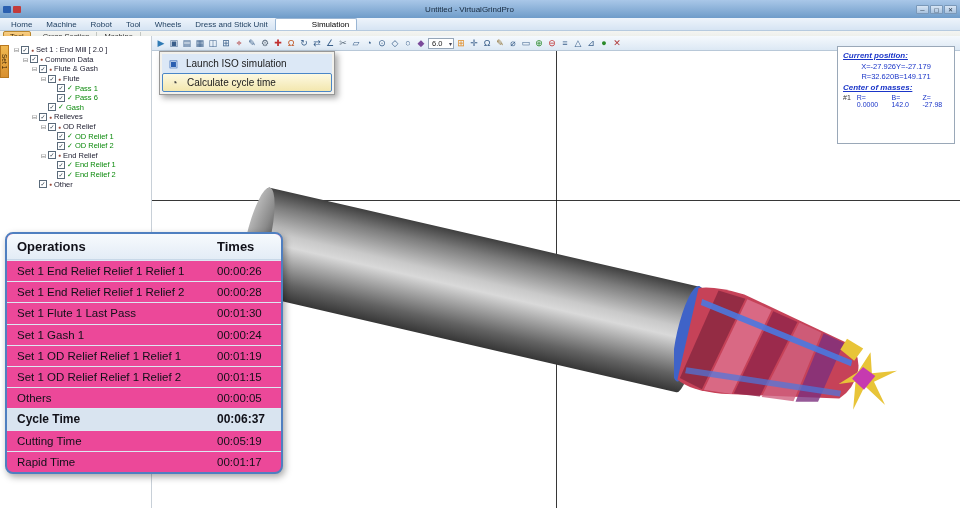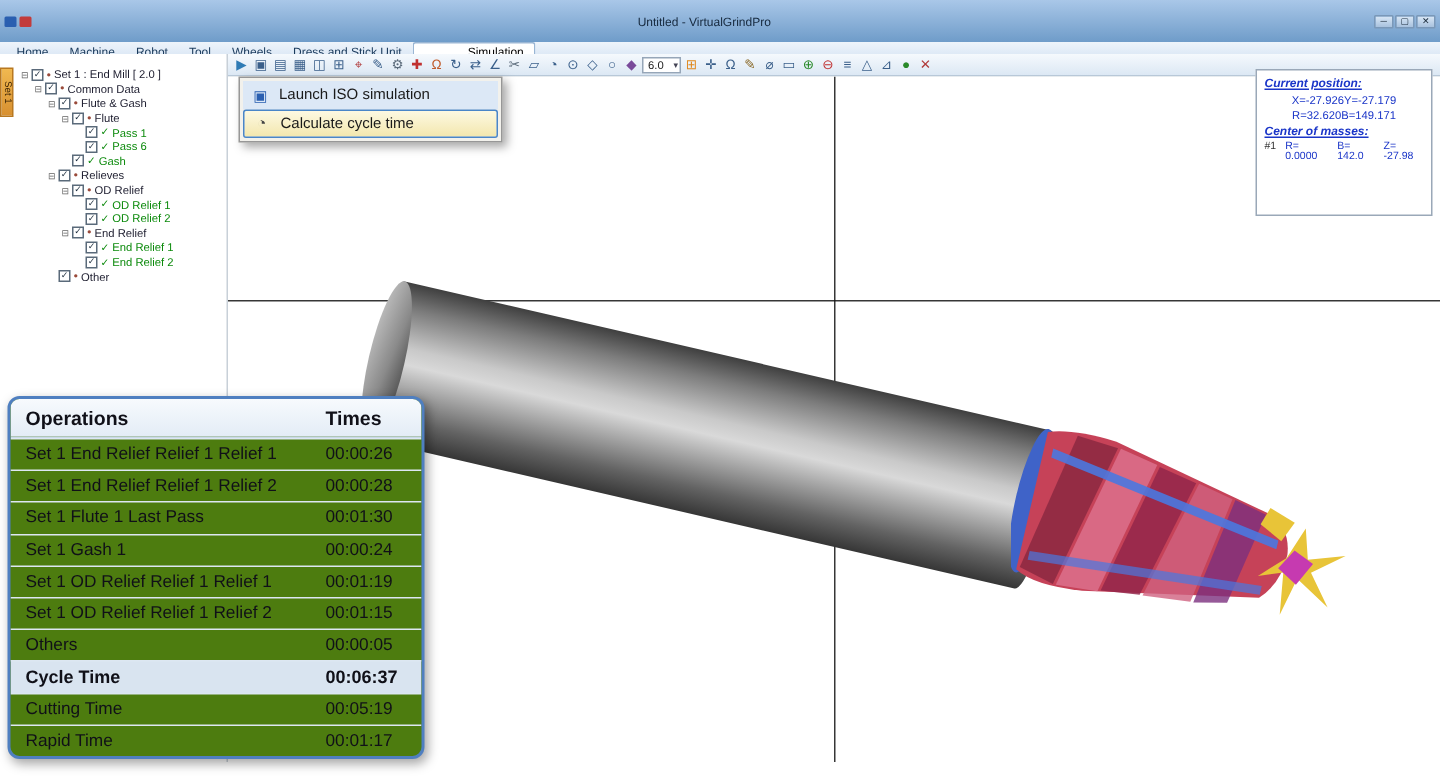--- a/index.html
+++ b/index.html
@@ -1,20 +1,20 @@
 <!DOCTYPE html>
 <html><head>
 <meta charset="utf-8">
 <style>
   * { margin:0; padding:0; box-sizing:border-box; }
   html,body { width:960px; height:520px; overflow:hidden; }
   .app { position:relative; width:960px; height:520px; font-family:"Liberation Sans", sans-serif; background:#fff; overflow:hidden; }
 
   
-  .titlebar { height:28px; background:linear-gradient(#a9c7e8,#6f9cc9); display:flex; align-items:center; padding:0 3px; }
+  .titlebar { height:18px; background:linear-gradient(#a9c7e8,#6f9cc9); display:flex; align-items:center; padding:0 3px; }
   .tb-ico { width:8px; height:7px; margin-right:2px; border-radius:1px; }
   .tb-ico.blue { background:#2a5fb0; }
   .tb-ico.red  { background:#c23b3b; }
   .tb-title { flex:1; text-align:center; font-size:8px; color:#15283d; line-height:11px; }
   .tb-btns { display:flex; gap:1px; }
   .tb-btns span { width:13px; height:9px; font-size:6px; line-height:9px; text-align:center; color:#1a2a3a; background:linear-gradient(#d8e6f5,#a8c2de); border:1px solid #7a98b8; border-radius:1px; }
 
   
   .ribbon-tabs { height:13px; background:linear-gradient(#eef4fb,#d6e4f3); border-bottom:1px solid #b6cadf; display:flex; align-items:flex-end; padding-left:4px; }
   .rtab { font-size:8px; line-height:11px; padding:0 7px; color:#1a3a5c; white-space:nowrap;text-align:center; }
@@ -66,21 +66,21 @@
   .ctx-item.hl .ci { color:#444; }
 
   
   .pos-panel { position:absolute; right:5px; top:46px; width:118px; min-height:98px; background:#fff; border:1px solid #9aa8b8; z-index:15; padding:3px 5px; color:#1a35c8; }
   .pos-title { font-style:italic; font-weight:bold; text-decoration:underline; font-size:8px; margin-top:1px; }
   .pos-row { display:flex; justify-content:center; font-size:7.5px; margin:1.5px 0; }
   .pos-row3 { display:flex; gap:6px; font-size:7px; margin-top:2px; }
   .pos-row3 .k0 { color:#333; }
 
   
-  .ops-panel { position:absolute; left:5px; top:232px; width:278px; background:#4d7c0f; border:2px solid #4f7fc0; border-radius:8px; box-shadow:2px 3px 7px rgba(0,0,0,.35); z-index:20; overflow:hidden; color:#101018;margin-top:32px; }
+  .ops-panel { position:absolute; left:5px; top:232px; width:278px; background:#ec4899; border:2px solid #4f7fc0; border-radius:8px; box-shadow:2px 3px 7px rgba(0,0,0,.35); z-index:20; overflow:hidden; color:#101018; }
   .op-header { display:grid; grid-template-columns:1fr 60px; align-items:center; height:26px; font-weight:bold; font-size:13px; padding:0 4px 0 10px; background:linear-gradient(#f7fafd,#e3ecf6); border-bottom:1px solid #c8d8e8; }
   .op-row { display:grid; grid-template-columns:1fr 60px; align-items:center; height:21.2px; font-size:11.5px; padding:0 4px 0 10px; border-top:1px solid #dde7f2; }
   .op-row.op-total { background:#d9e4f0; font-weight:bold; font-size:12px; }
 
   
   .statusbar { position:absolute; left:0; right:0; bottom:0; height:12px; background:linear-gradient(#e9f3fc,#c2daf0); border-top:1px solid #9ab8d8; display:flex; align-items:center; font-size:7.5px; color:#223; }
   .sb-spacer { flex:1; }
   .sb-item { padding:0 10px; }
   .sb-brand { font-weight:bold; color:#1a4a9a; padding-right:5px; letter-spacing:.5px; }
 </style>

